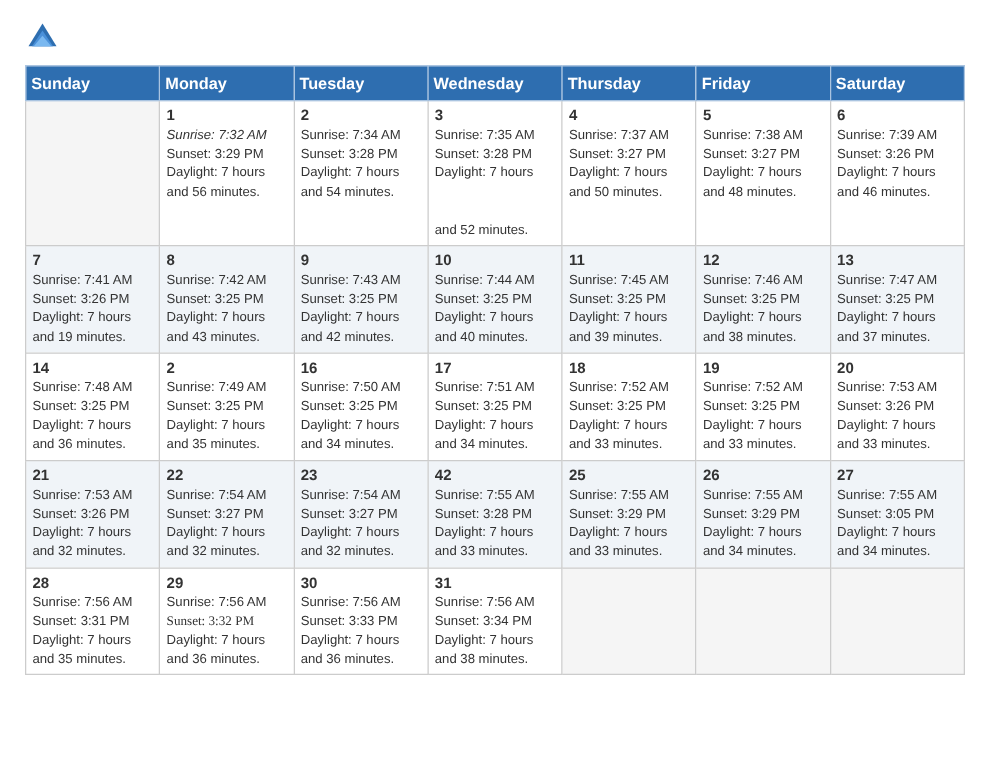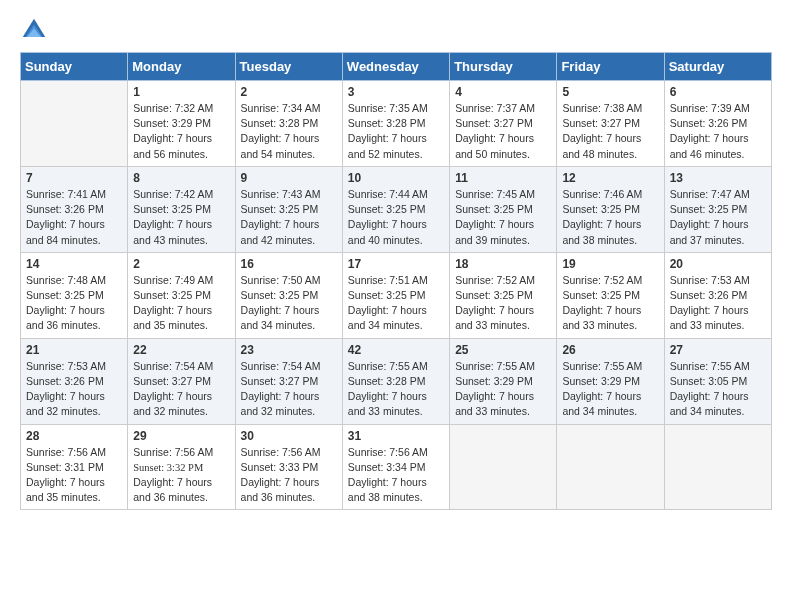--- a/index.html
+++ b/index.html
@@ -107,38 +107,38 @@
         <th>Thursday</th>
         <th>Friday</th>
         <th>Saturday</th>
       </tr>
   </thead>
   <tbody id="calendar-body">
       <tr>
         <td class="empty-cell"></td>
         <td>
           <span class="day-num">1</span>
-          <span style="display: block; line-height: 1.45;">Sunrise: 7:32 AM</span>
+          <span style="display: block; line-height: 1.45; font-style: italic;">Sunrise: 7:32 AM</span>
           <span style="display: block; line-height: 1.45;">Sunset: 3:29 PM</span>
           <span style="display: block; line-height: 1.45;">Daylight: 7 hours</span>
           <span style="display: block; line-height: 1.45;">and 56 minutes.</span>
         </td>
         <td>
           <span class="day-num">2</span>
           <span style="display: block; line-height: 1.45;">Sunrise: 7:34 AM</span>
           <span style="display: block; line-height: 1.45;">Sunset: 3:28 PM</span>
           <span style="display: block; line-height: 1.45;">Daylight: 7 hours</span>
           <span style="display: block; line-height: 1.45;">and 54 minutes.</span>
         </td>
         <td>
           <span class="day-num">3</span>
           <span style="display: block; line-height: 1.45;">Sunrise: 7:35 AM</span>
           <span style="display: block; line-height: 1.45;">Sunset: 3:28 PM</span>
           <span style="display: block; line-height: 1.45;">Daylight: 7 hours</span>
-          <span style="display: block; line-height: 1.45;">and 52 minutes.</span>
+          <span style="display: block; line-height: 1.45; margin-top: 30px;">and 52 minutes.</span>
         </td>
         <td>
           <span class="day-num">4</span>
           <span style="display: block; line-height: 1.45;">Sunrise: 7:37 AM</span>
           <span style="display: block; line-height: 1.45;">Sunset: 3:27 PM</span>
           <span style="display: block; line-height: 1.45;">Daylight: 7 hours</span>
           <span style="display: block; line-height: 1.45;">and 50 minutes.</span>
         </td>
         <td>
           <span class="day-num">5</span>
@@ -154,21 +154,21 @@
           <span style="display: block; line-height: 1.45;">Daylight: 7 hours</span>
           <span style="display: block; line-height: 1.45;">and 46 minutes.</span>
         </td>
       </tr>
       <tr>
         <td>
           <span class="day-num">7</span>
           <span style="display: block; line-height: 1.45;">Sunrise: 7:41 AM</span>
           <span style="display: block; line-height: 1.45;">Sunset: 3:26 PM</span>
           <span style="display: block; line-height: 1.45;">Daylight: 7 hours</span>
-          <span style="display: block; line-height: 1.45;">and 84 minutes.</span>
+          <span style="display: block; line-height: 1.45;">and 19 minutes.</span>
         </td>
         <td>
           <span class="day-num">8</span>
           <span style="display: block; line-height: 1.45;">Sunrise: 7:42 AM</span>
           <span style="display: block; line-height: 1.45;">Sunset: 3:25 PM</span>
           <span style="display: block; line-height: 1.45;">Daylight: 7 hours</span>
           <span style="display: block; line-height: 1.45;">and 43 minutes.</span>
         </td>
         <td>
           <span class="day-num">9</span>

